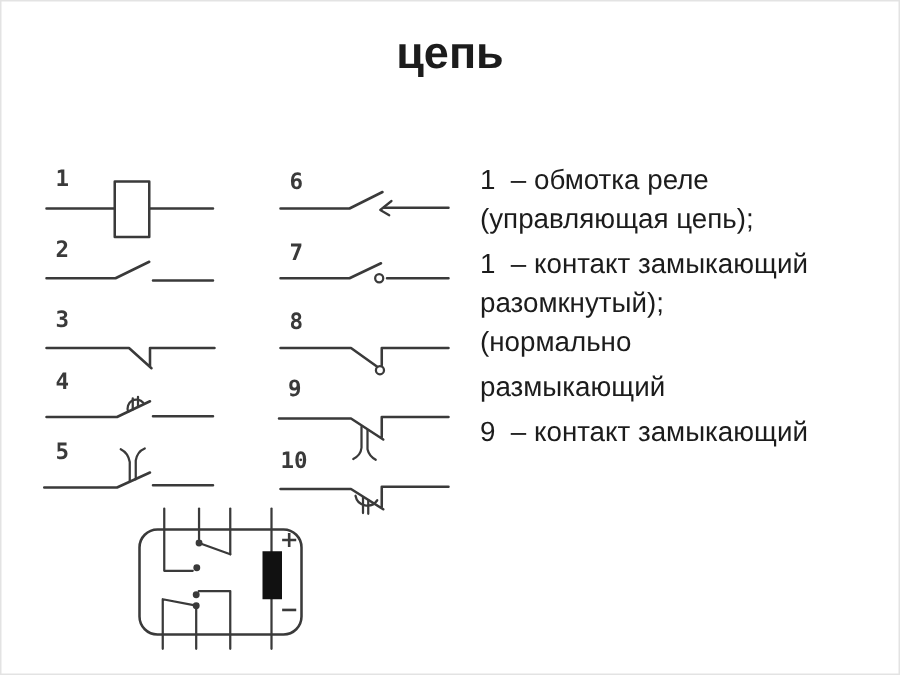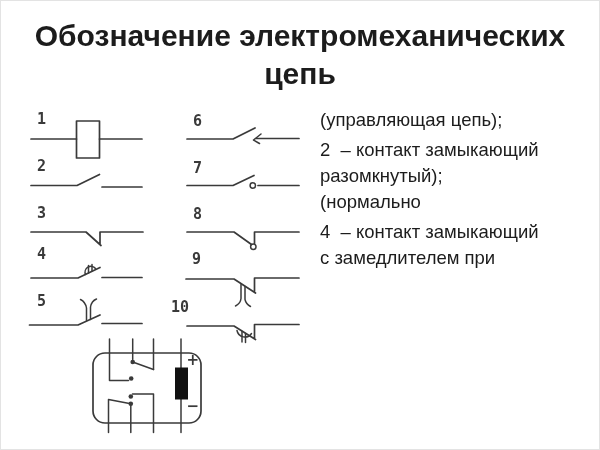--- a/index.html
+++ b/index.html
@@ -25,34 +25,33 @@
   .legend{position:absolute;left:319px;top:106px;width:276px;font-size:18.5px;}
   .legend-item{margin-bottom:4px;}
   .legend-line{white-space:pre-wrap;line-height:26px;}
 </style>
 </head>
 <body>
 
 <div class="slide">
 
   <div class="title">
-    <div>Обозначение электромеханических</div>
     <div>цепь</div>
   </div>
 
   <span class="sym-num" style="left:36px;top:111px">1</span>
   <span class="sym-num" style="left:36px;top:158px">2</span>
   <span class="sym-num" style="left:36px;top:205px">3</span>
   <span class="sym-num" style="left:36px;top:246px">4</span>
   <span class="sym-num" style="left:36px;top:293px">5</span>
   <span class="sym-num" style="left:192px;top:113px">6</span>
   <span class="sym-num" style="left:192px;top:160px">7</span>
   <span class="sym-num" style="left:192px;top:206px">8</span>
   <span class="sym-num" style="left:191px;top:251px">9</span>
-  <span class="sym-num" style="left:170px;top:299px">10</span>
+  <span class="sym-num" style="left:186px;top:299px">10</span>
 
   <svg class="schematic" width="600" height="450" viewBox="0 0 600 450">
 
     <g>
       <path class="ln" d="M30 138 H75.5 M98.5 138 H141"></path>
       <rect class="ln" x="75.5" y="120" width="23" height="37"></rect>
     </g>
 
     <g>
       <path class="ln" d="M30 184.5 H76 L98.5 173.5 M101 186 H141"></path>
@@ -116,28 +115,29 @@
 
       <path class="ln thin" d="M180 338 V431.5"></path>
       <rect class="coil" x="174" y="366.5" width="13" height="32"></rect>
       <text class="pm" x="185.5" y="363.5">+</text>
       <text class="pm" x="185.5" y="410">−</text>
     </g>
   </svg>
 
   <div class="legend">
     <div class="legend-item">
+      <div class="legend-line">1  – обмотка реле</div>
       <div class="legend-line">(управляющая цепь);</div>
     </div>
     <div class="legend-item">
-      <div class="legend-line">2  – контакт замыкающий</div>
+      <div class="legend-line">1  – контакт замыкающий</div>
       <div class="legend-line">разомкнутый);</div>
       <div class="legend-line">(нормально</div>
     </div>
     <div class="legend-item">
+      <div class="legend-line">размыкающий</div>
     </div>
     <div class="legend-item">
-      <div class="legend-line">4  – контакт замыкающий</div>
-      <div class="legend-line">с замедлителем при</div>
+      <div class="legend-line">9  – контакт замыкающий</div>
     </div>
   </div>
 
 </div>
 
 </body></html>

